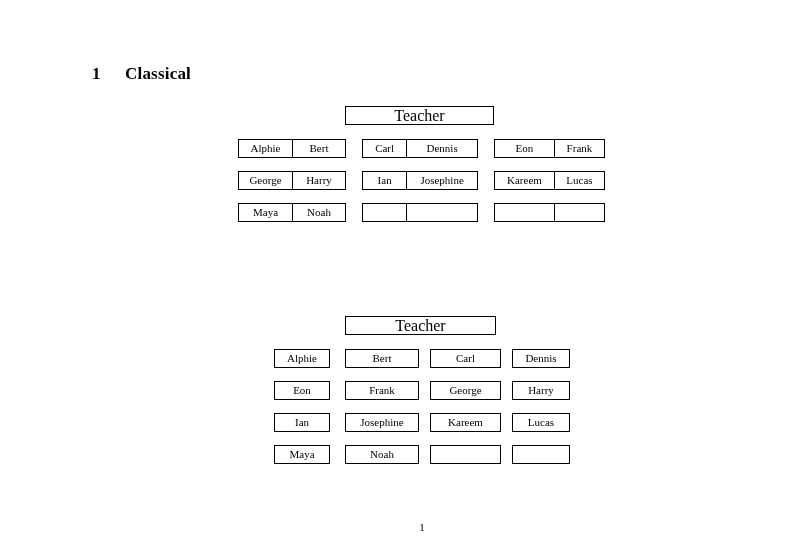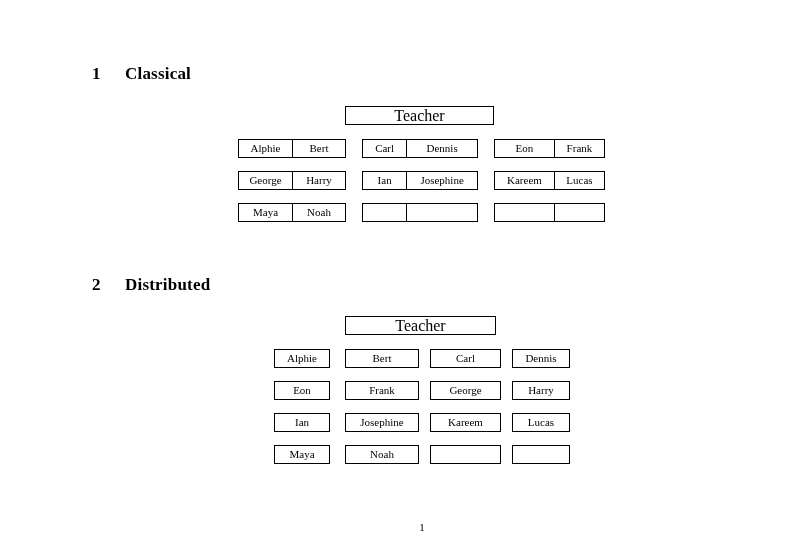--- a/index.html
+++ b/index.html
@@ -132,23 +132,20 @@
   </div>
   <div class="pair-table" style="left:469px; top:171px; width:111px;">
     <div class="pair-cell" style="width:60px;">Kareem</div>
     <div class="pair-cell right" style="width:51px;">Lucas</div>
   </div>
   <div class="pair-table" style="left:469px; top:203px; width:111px;">
     <div class="pair-cell" style="width:60px;"></div>
     <div class="pair-cell right" style="width:51px;"></div>
   </div>
 
-  <div class="section-heading" style="left:67px; top:275px;">
-    <span class="sec-num">2</span><span>Distributed</span>
-  </div>
 
   <div class="box teacher-box" style="left:320px; top:316px; width:151px;">Teacher</div>
 
   <div class="box single-box" style="left:249px; top:349px; width:56px;">Alphie</div>
   <div class="box single-box" style="left:320px; top:349px; width:74px;">Bert</div>
   <div class="box single-box" style="left:405px; top:349px; width:71px;">Carl</div>
   <div class="box single-box" style="left:487px; top:349px; width:58px;">Dennis</div>
 
   <div class="box single-box" style="left:249px; top:381px; width:56px;">Eon</div>
   <div class="box single-box" style="left:320px; top:381px; width:74px;">Frank</div>

